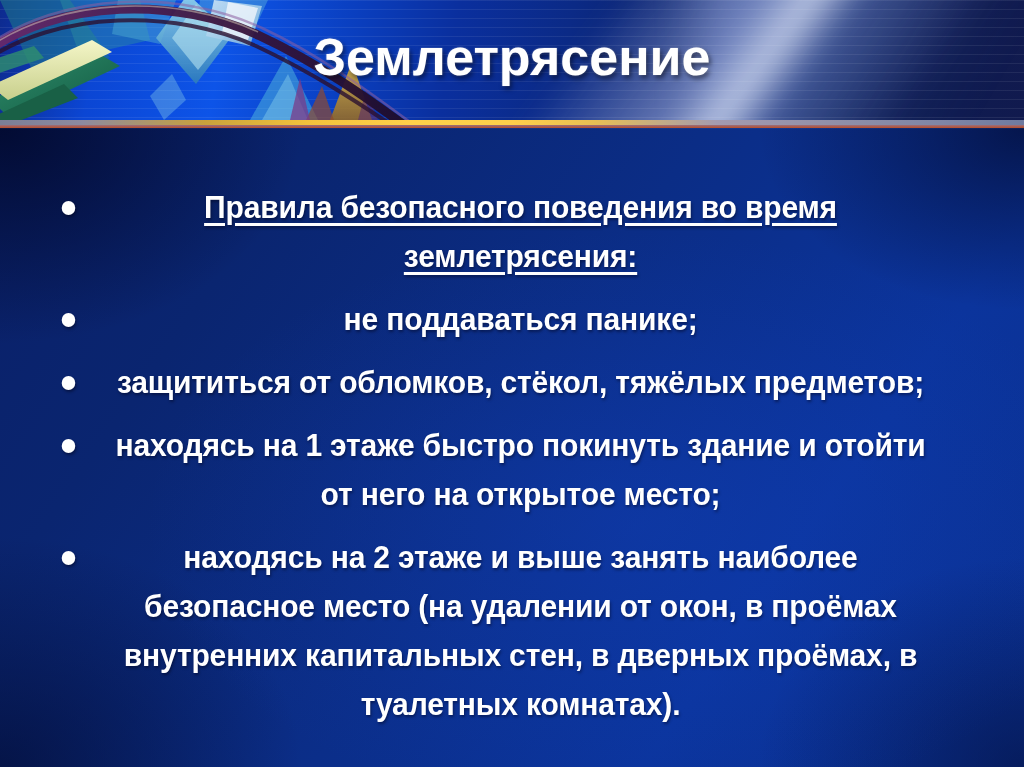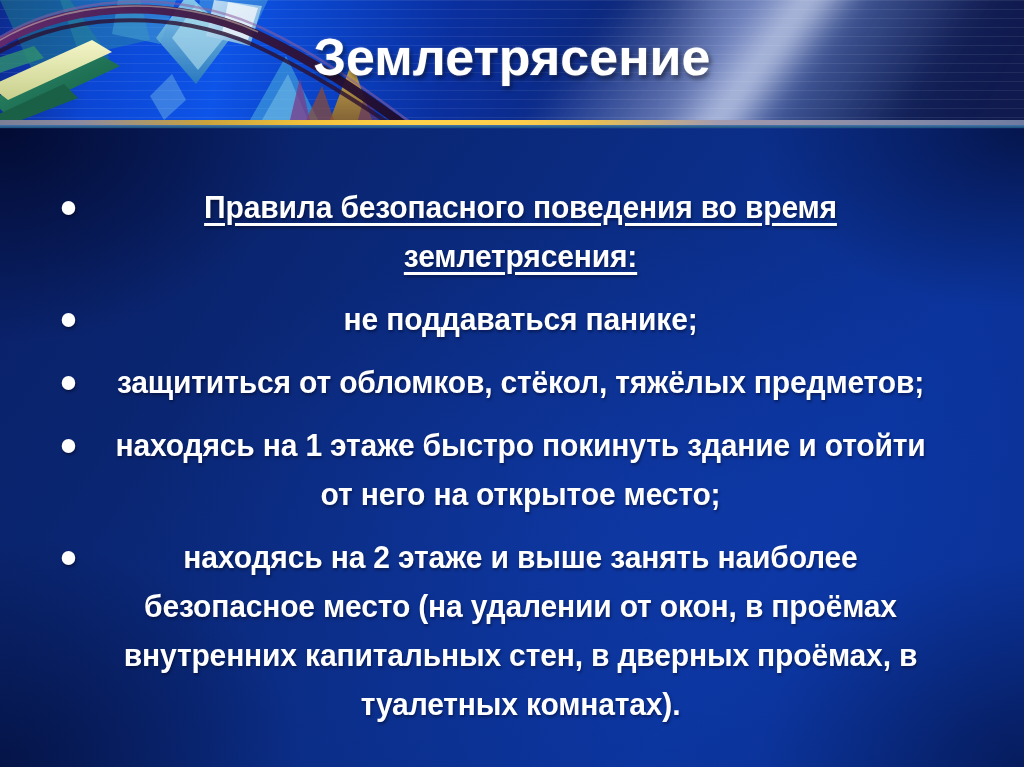--- a/index.html
+++ b/index.html
@@ -8,21 +8,21 @@
     background: #0a2068;
   }
   body {
     font-family: "Liberation Sans", sans-serif;
   }
   #slide {
     position: relative;
     width: 1024px;
     height: 767px;
     overflow: hidden;
-    background: #0c4a6e;
+    background: #c2410c;
   }
 
   
   #slide-body-bg {
     position: absolute;
     left: 0;
     top: 128px;
     width: 1024px;
     height: 639px;
     background:

